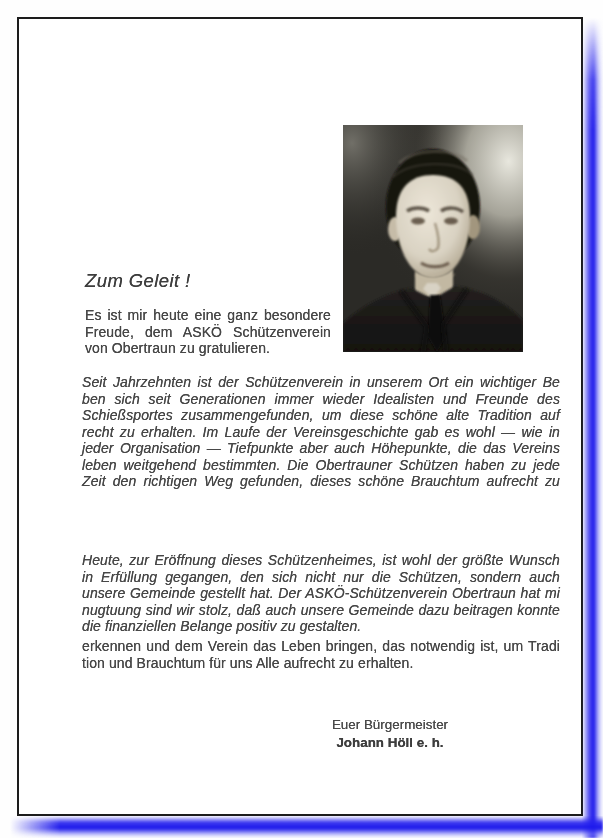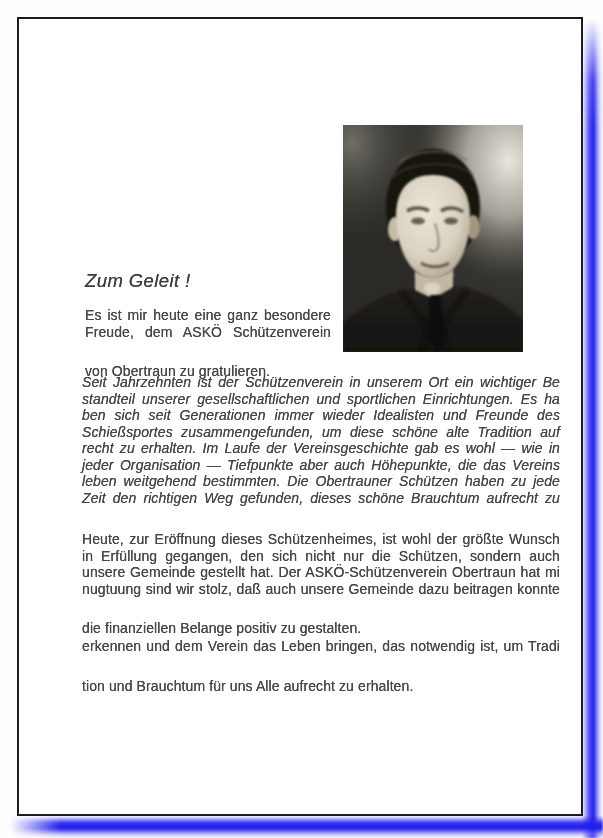--- a/index.html
+++ b/index.html
@@ -53,24 +53,24 @@
     white-space:nowrap;
   }
   .para{
     position:absolute;
     font-size:14px;line-height:16.5px;
     color:var(--body-text,#474747);
     letter-spacing:0.1px;
     text-shadow:0 0 0.4px currentColor;
   }
   .para .line{text-align:justify;text-align-last:justify;white-space:normal;}
-  .para .line.last{text-align-last:left;margin-top:23px;}
+  .para .line.last{text-align-last:left;}
   #p1{left:85px;top:307px;width:246px;}
   #p2{left:82px;top:374px;width:478px;font-style:italic;}
-  #p3{left:82px;top:531px;width:478px;}
+  #p3{left:82px;top:552px;width:478px;font-style:italic;}
   #p4{left:82px;top:638px;width:478px;}
   .signature{
     position:absolute;left:300px;top:716px;width:180px;
     text-align:center;color:#4a4a4a;
     font-size:13.4px;line-height:17.5px;
     text-shadow:0 0 0.4px currentColor;
   }
   .signature .name{font-weight:bold;color:#3d3d3d;}
 </style>
 </head>
@@ -154,21 +154,20 @@
   <div class="heading">Zum Geleit !</div>
 
   <div class="para" id="p1">
       <div class="line">Es ist mir heute eine ganz besondere</div>
       <div class="line">Freude, dem ASKÖ Schützenverein</div>
       <div class="line last">von Obertraun zu gratulieren.</div>
     </div>
 
   <div class="para" id="p2">
       <div class="line">Seit Jahrzehnten ist der Schützenverein in unserem Ort ein wichtiger Be</div>
-      <div class="line">standteil unserer gesellschaftlichen und sportlichen Einrichtungen. Es ha</div>
       <div class="line">ben sich seit Generationen immer wieder Idealisten und Freunde des</div>
       <div class="line">Schießsportes zusammengefunden, um diese schöne alte Tradition auf</div>
       <div class="line">recht zu erhalten. Im Laufe der Vereinsgeschichte gab es wohl — wie in</div>
       <div class="line">jeder Organisation — Tiefpunkte aber auch Höhepunkte, die das Vereins</div>
       <div class="line">leben weitgehend bestimmten. Die Obertrauner Schützen haben zu jede</div>
       <div class="line">Zeit den richtigen Weg gefunden, dieses schöne Brauchtum aufrecht zu</div>
     </div>
 
   <div class="para" id="p3">
       <div class="line">Heute, zur Eröffnung dieses Schützenheimes, ist wohl der größte Wunsch</div>
@@ -176,14 +175,18 @@
       <div class="line">unsere Gemeinde gestellt hat. Der ASKÖ-Schützenverein Obertraun hat mi</div>
       <div class="line">nugtuung sind wir stolz, daß auch unsere Gemeinde dazu beitragen konnte</div>
       <div class="line last">die finanziellen Belange positiv zu gestalten.</div>
     </div>
 
   <div class="para" id="p4">
       <div class="line">erkennen und dem Verein das Leben bringen, das notwendig ist, um Tradi</div>
       <div class="line last">tion und Brauchtum für uns Alle aufrecht zu erhalten.</div>
     </div>
 
+  <div class="signature">
+    <div class="role">Euer Bürgermeister</div>
+    <div class="name">Johann Höll e. h.</div>
+  </div>
 
 </div>
 
 </body></html>

